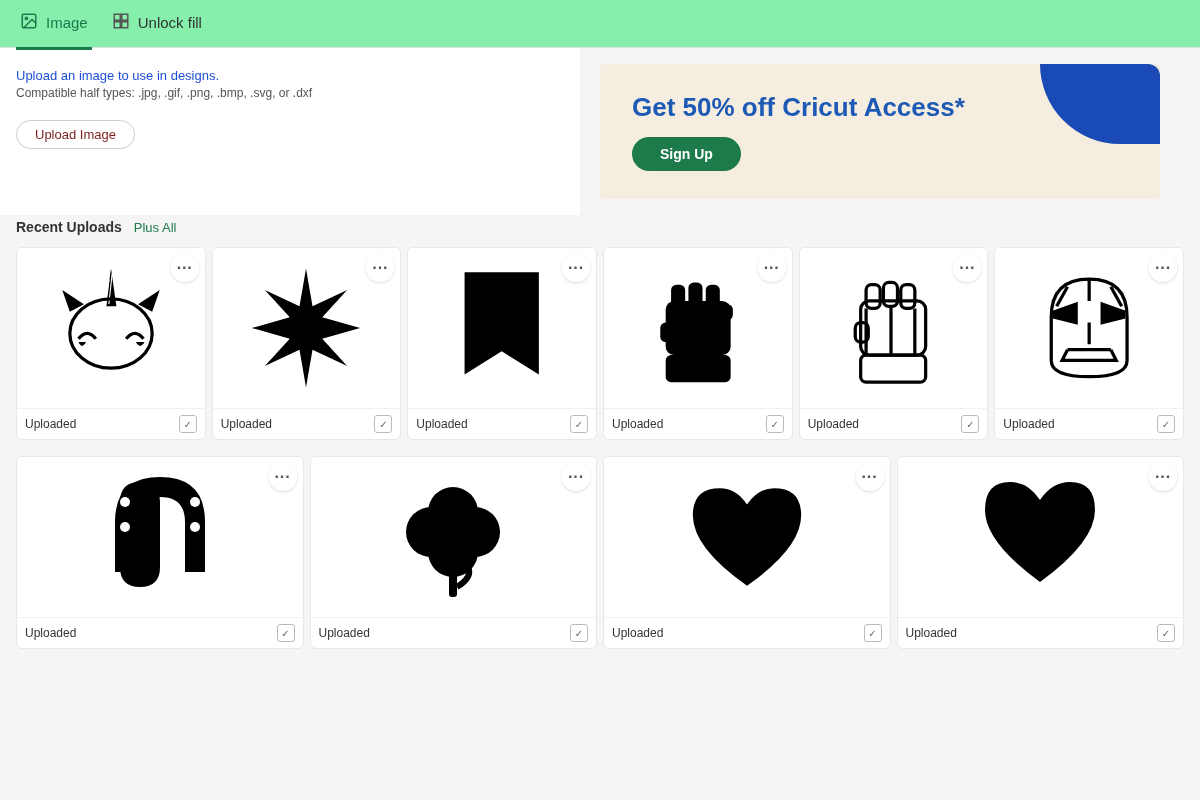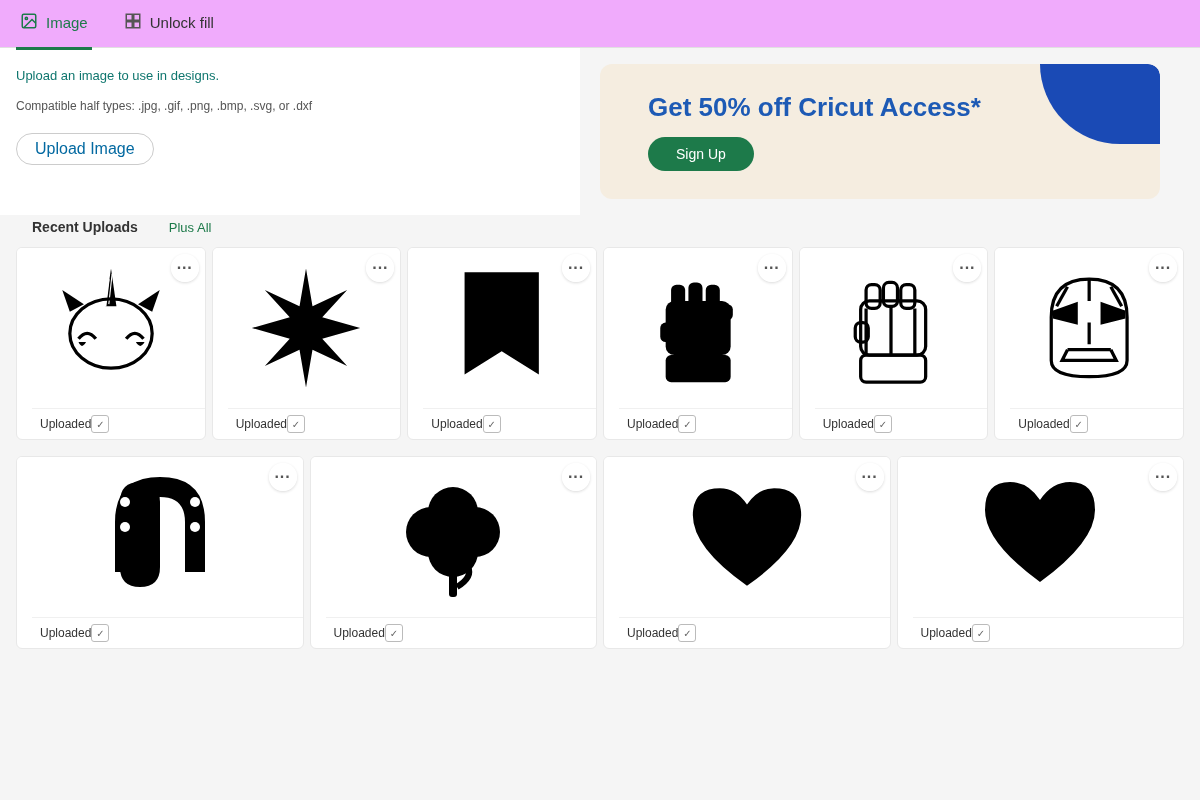--- a/index.html
+++ b/index.html
@@ -8,25 +8,25 @@
       background: #f5f5f5;
       width: 1200px;
       min-height: 800px;
       overflow-x: hidden;
     }
 
     
     .tabs-bar {
       display: flex;
       align-items: center;
-      background: #f0abfc;
+      background: #86efac;
       border-bottom: 1px solid #e0e0e0;
       padding: 0 16px;
       height: 48px;
-      gap: 28px;
+      gap: 16px;
     }
     .tab {
       display: flex;
       align-items: center;
       gap: 8px;
       padding: 14px 4px;
       cursor: pointer;
       font-size: 15px;
       color: #333;
       border-bottom: 3px solid transparent;
@@ -47,53 +47,52 @@
     
     .left-panel {
       width: 580px;
       min-width: 580px;
       padding: 20px 16px 0 16px;
       background: #fff;
     }
 
     .upload-description {
       font-size: 13px;
-      color: #0f766e;
-      margin-bottom: 16px;
+      color: #1d4ed8;
+      margin-bottom: 3px;
     }
     .file-types {
       font-size: 12px;
       color: #555;
       margin-bottom: 20px;
     }
 
     .upload-btn {
       display: inline-flex;
       align-items: center;
       border: 1px solid #ccc;
       border-radius: 20px;
       padding: 6px 18px;
-      font-size: 16px;
+      font-size: 13px;
       cursor: pointer;
       background: #fff;
-      color: #0369a1;
+      color: #7f1d1d;
       margin-bottom: 24px;
     }
 
     
     .recent-section {
       padding: 0 16px;
     }
     .recent-header {
       display: flex;
       align-items: center;
-      gap: 31px;
+      gap: 12px;
       margin-bottom: 12px;
       padding-top: 4px;
-      margin-left: 16px;
     }
     .recent-title {
       font-size: 14px;
       font-weight: 600;
       color: #333;
     }
     .view-all-link {
       font-size: 13px;
       color: #1d7a4a;
       cursor: pointer;
@@ -139,23 +138,23 @@
       justify-content: center;
       font-size: 16px;
       color: #555;
       font-weight: bold;
       box-shadow: 0 1px 3px rgba(0,0,0,0.15);
     }
 
     .card-footer {
       display: flex;
       align-items: center;
+      justify-content: space-between;
       padding: 6px 8px;
       border-top: 1px solid #f0f0f0;
-      margin-left: 15px;
     }
     .card-label {
       font-size: 12px;
       color: #333;
     }
     .card-check {
       width: 18px;
       height: 18px;
       border: 1.5px solid #bbb;
       border-radius: 3px;
@@ -167,22 +166,22 @@
     }
 
     
     .right-panel {
       flex: 1;
       padding: 16px 20px;
     }
 
     .promo-card {
       background: #f5ede0;
-      border-radius: 12px;
-      padding: 28px 48px;
+      border-radius: 4px;
+      padding: 28px 32px;
       position: relative;
       overflow: hidden;
       max-width: 560px;
     }
     .promo-corner {
       position: absolute;
       top: 0;
       right: 0;
       width: 120px;
       height: 80px;
@@ -207,21 +206,21 @@
     }
     .signup-btn {
       display: inline-flex;
       align-items: center;
       background: #1d7a4a;
       color: #fff;
       border: none;
       border-radius: 20px;
       padding: 9px 28px;
       font-size: 14px;
-      font-weight: 400;
+      font-weight: 700;
       cursor: pointer;
     }
 
     
     .full-grid-section {
       background: #f5f5f5;
       padding: 0 16px 16px 16px;
     }
     .full-grid {
       display: grid;

